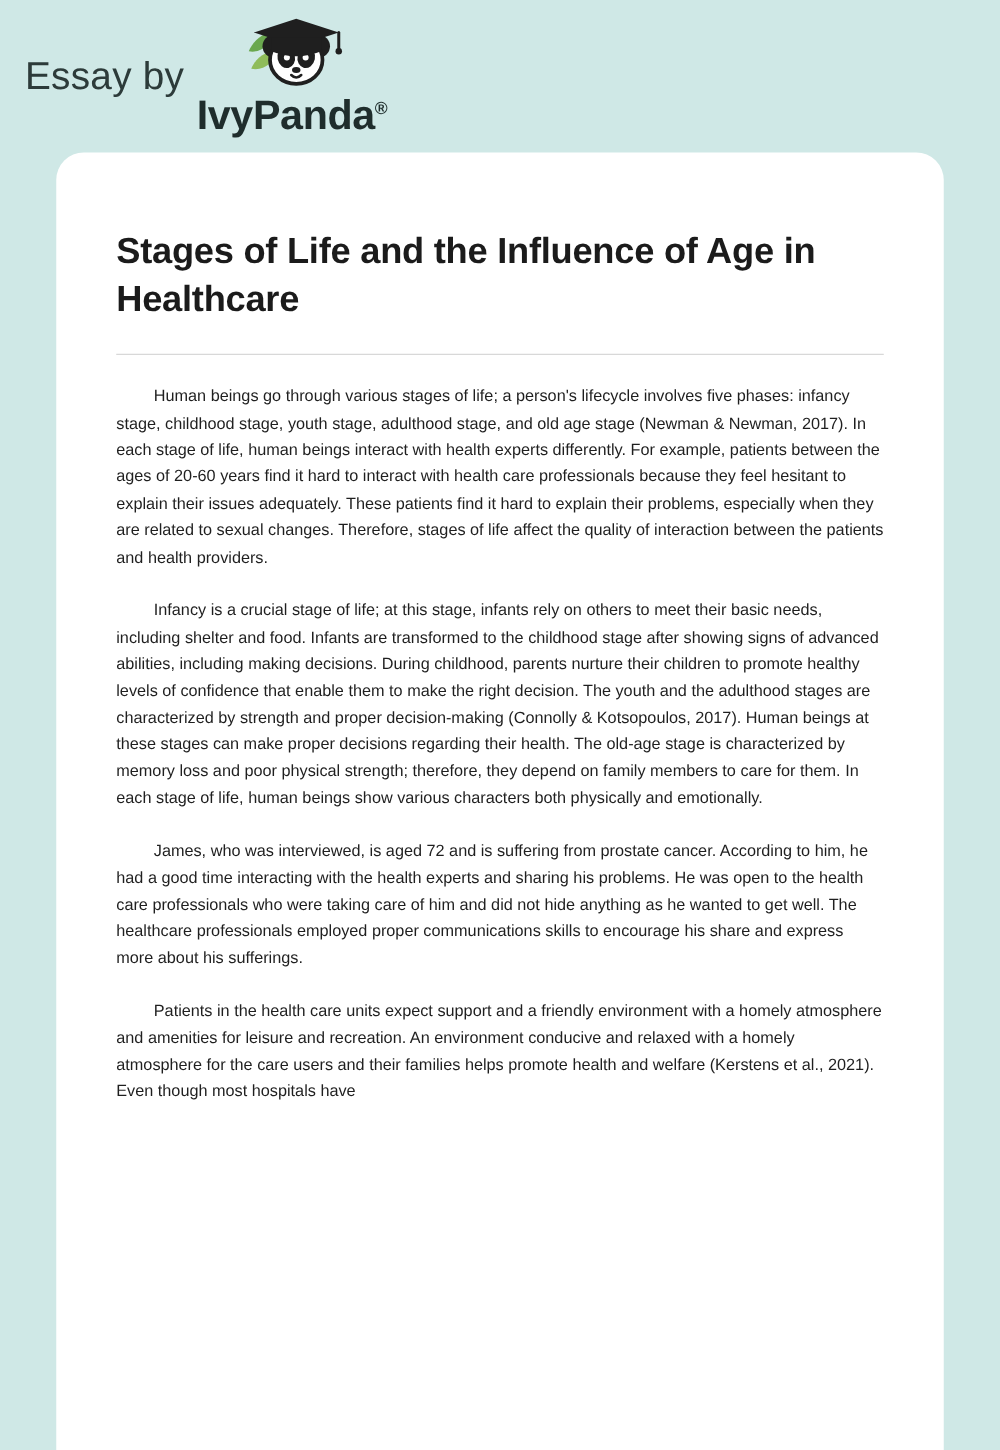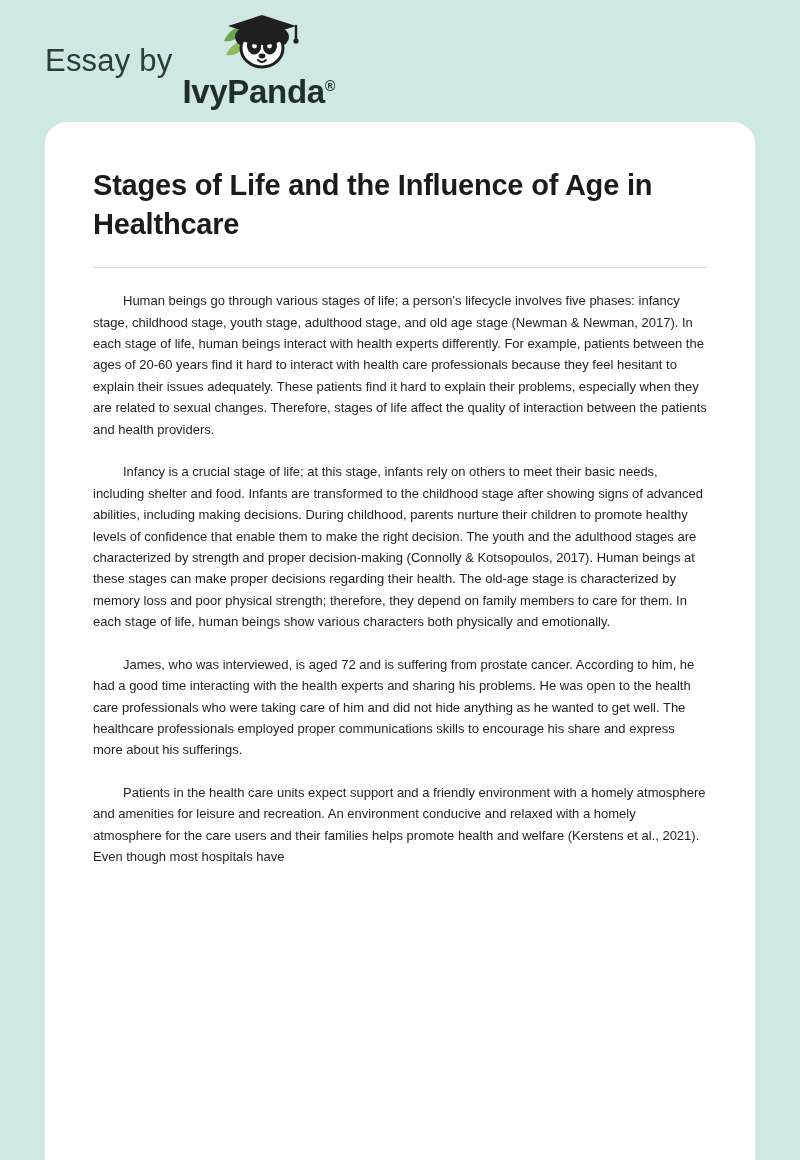--- a/index.html
+++ b/index.html
@@ -12,21 +12,21 @@
     background: #cfe8e6;
     font-family: "Liberation Sans", sans-serif;
     -webkit-font-smoothing: antialiased;
   }
 
   
   .page-header {
     height: 122px;
     display: flex;
     align-items: center;
-    padding-left: 45px;
+    padding-left: 20px;
     box-sizing: border-box;
   }
   .brand-row {
     display: flex;
     align-items: center;
     gap: 10px;
   }
   .brand-essay-by {
     font-size: 31px;
     color: #2d3b3a;
@@ -66,21 +66,21 @@
     border-radius: 22px 22px 0 0;
     padding: 44px 48px 0 48px;
     box-sizing: border-box;
     min-height: 1038px;
   }
   .doc-title {
     font-size: 29px;
     line-height: 1.33;
     font-weight: bold;
     color: #1b1b1b;
-    margin: 0 0 24px 0;
+    margin: 16px 0 24px 0;
     letter-spacing: -0.2px;
   }
   .exclusive-row {
     display: flex;
     align-items: center;
     gap: 9px;
     margin-bottom: 22px;
   }
   .check-badge {
     width: 19px;

